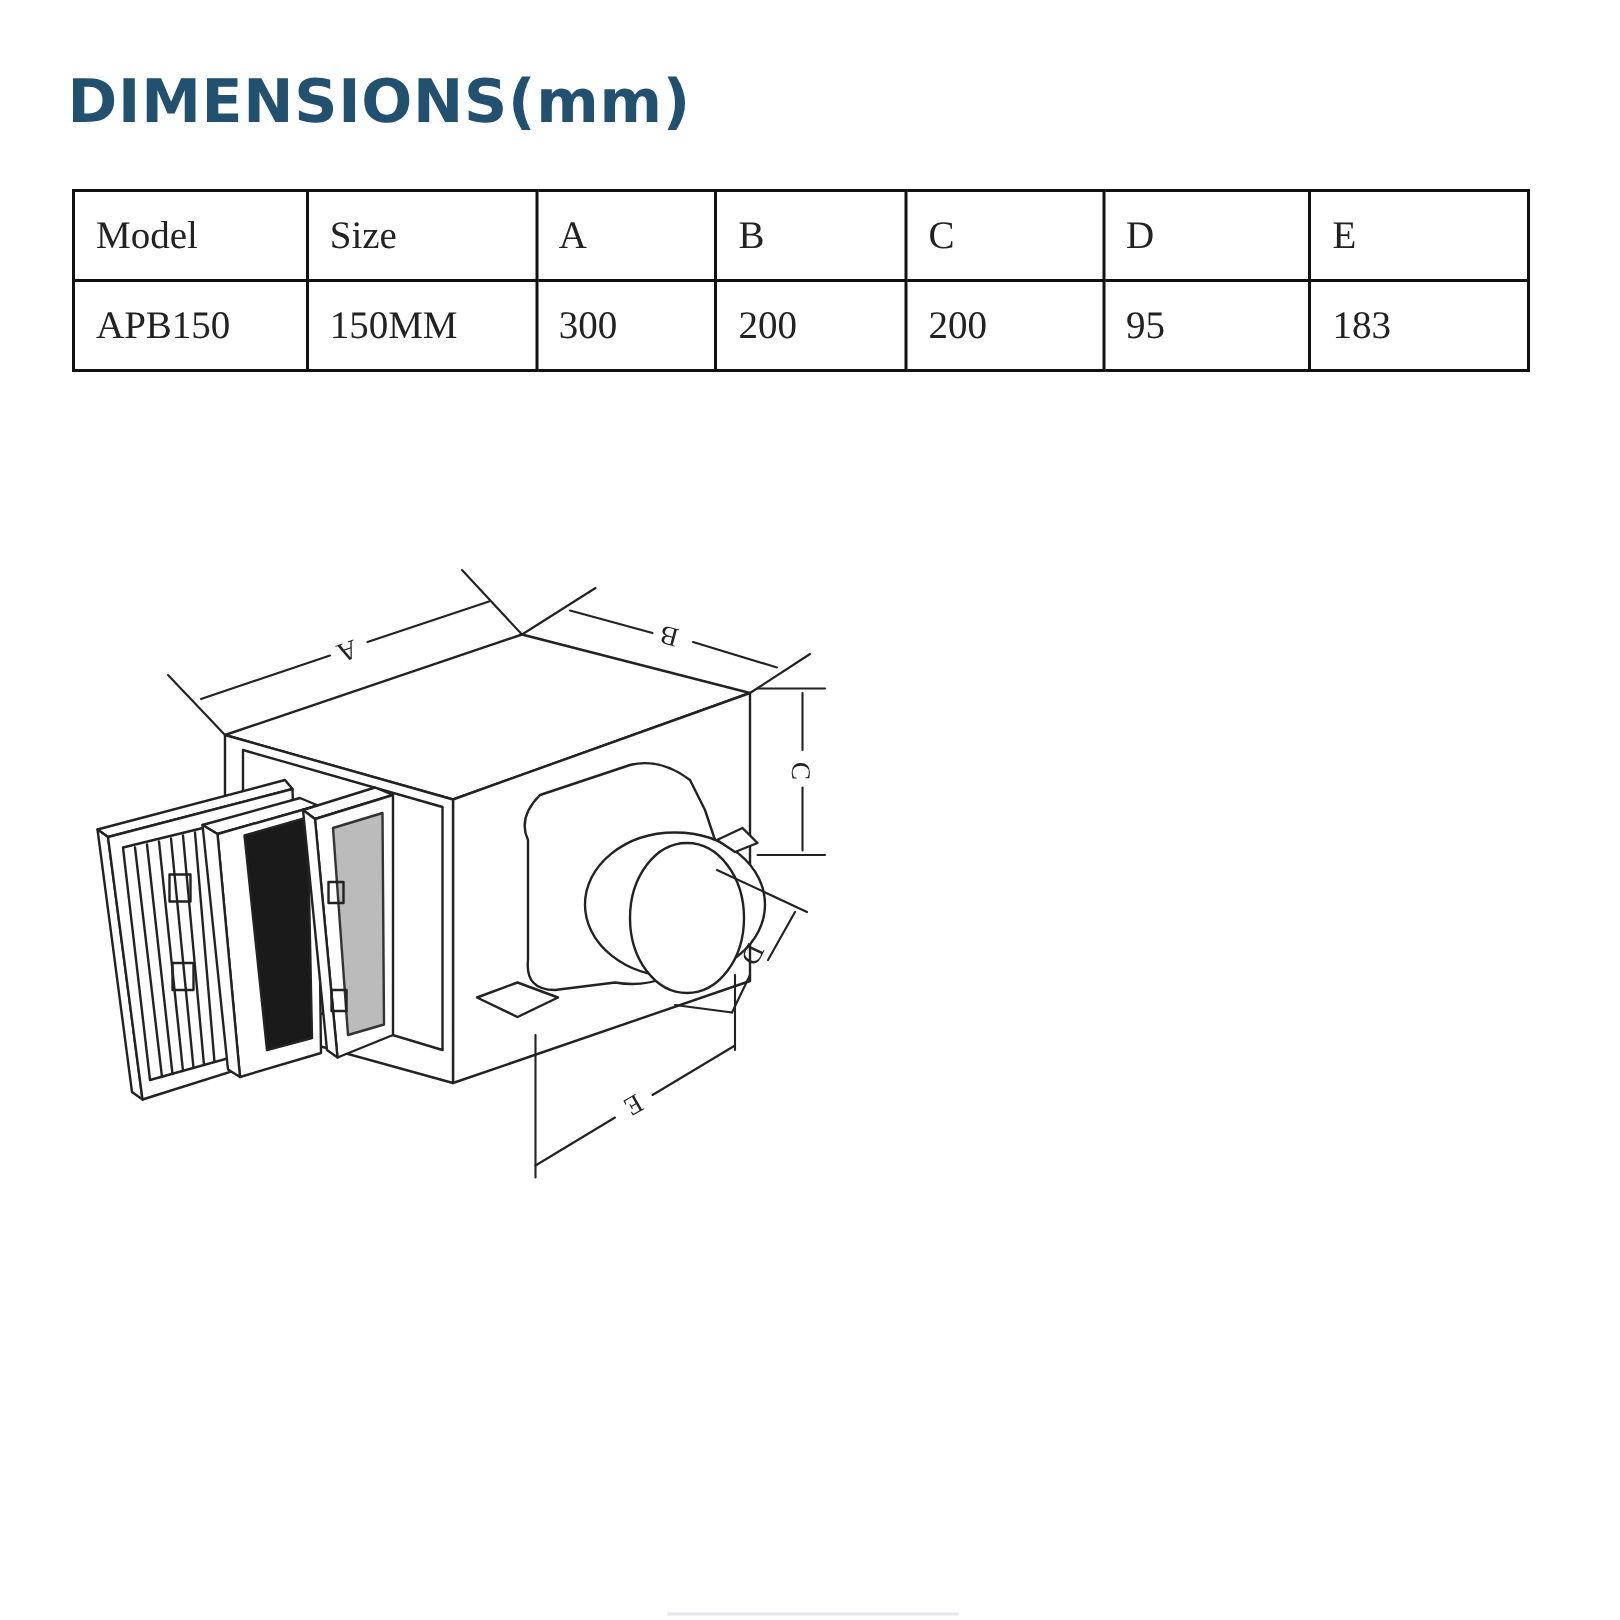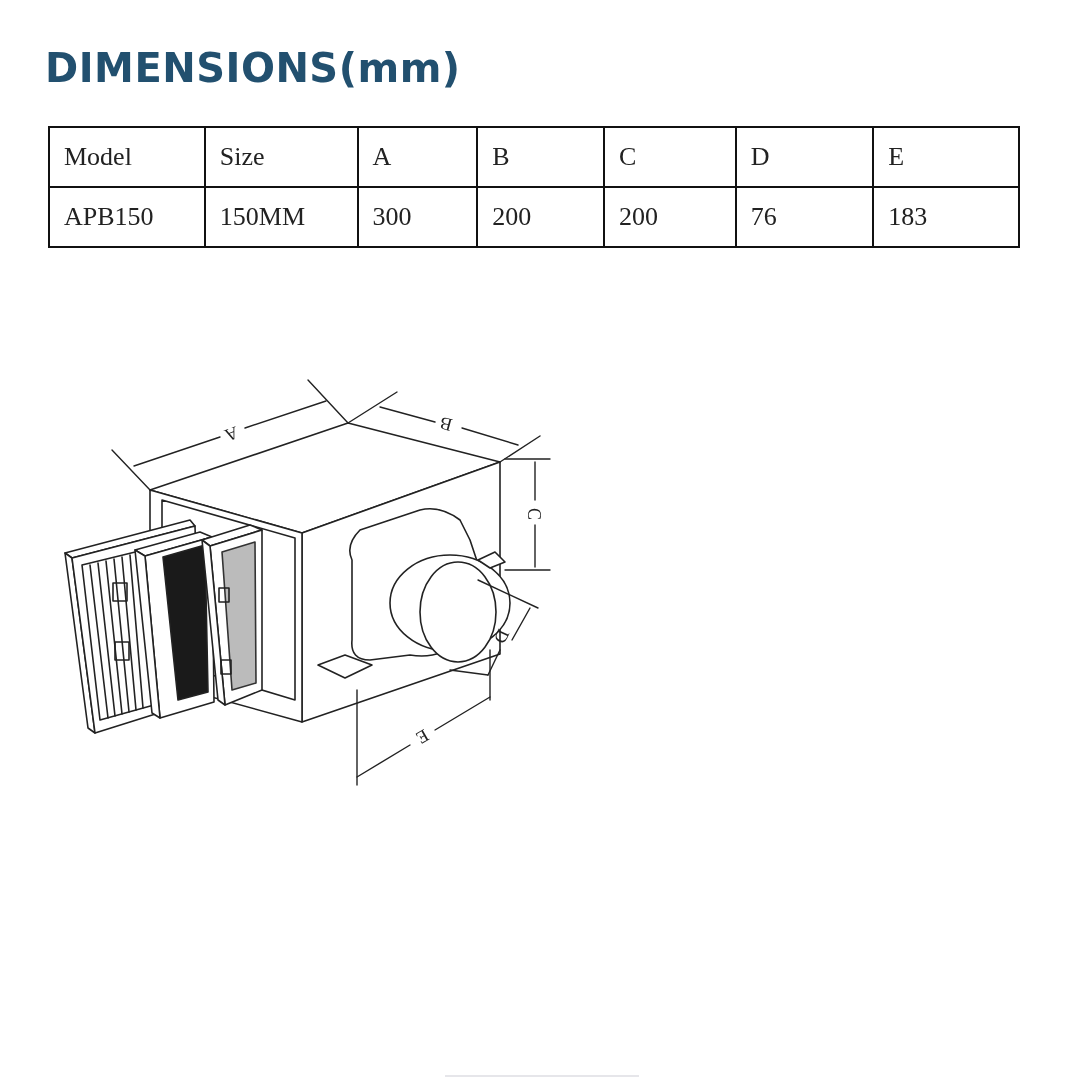--- a/index.html
+++ b/index.html
@@ -34,21 +34,21 @@
     <td>C</td>
     <td>D</td>
     <td>E</td>
   </tr>
   <tr>
     <td>APB150</td>
     <td>150MM</td>
     <td>300</td>
     <td>200</td>
     <td>200</td>
-    <td>76</td>
+    <td>95</td>
     <td>183</td>
   </tr>
 </tbody>
   </table>
 
 <div class="figure">
   <svg width="510" height="420" viewBox="55 370 510 420" fill="none" stroke="#222" stroke-width="1.6" stroke-linejoin="round" stroke-linecap="round" font-family="Liberation Serif, serif">
 
     <g>
       <polygon points="150,490 348,423 500,462 302,533" fill="#fff"></polygon>

